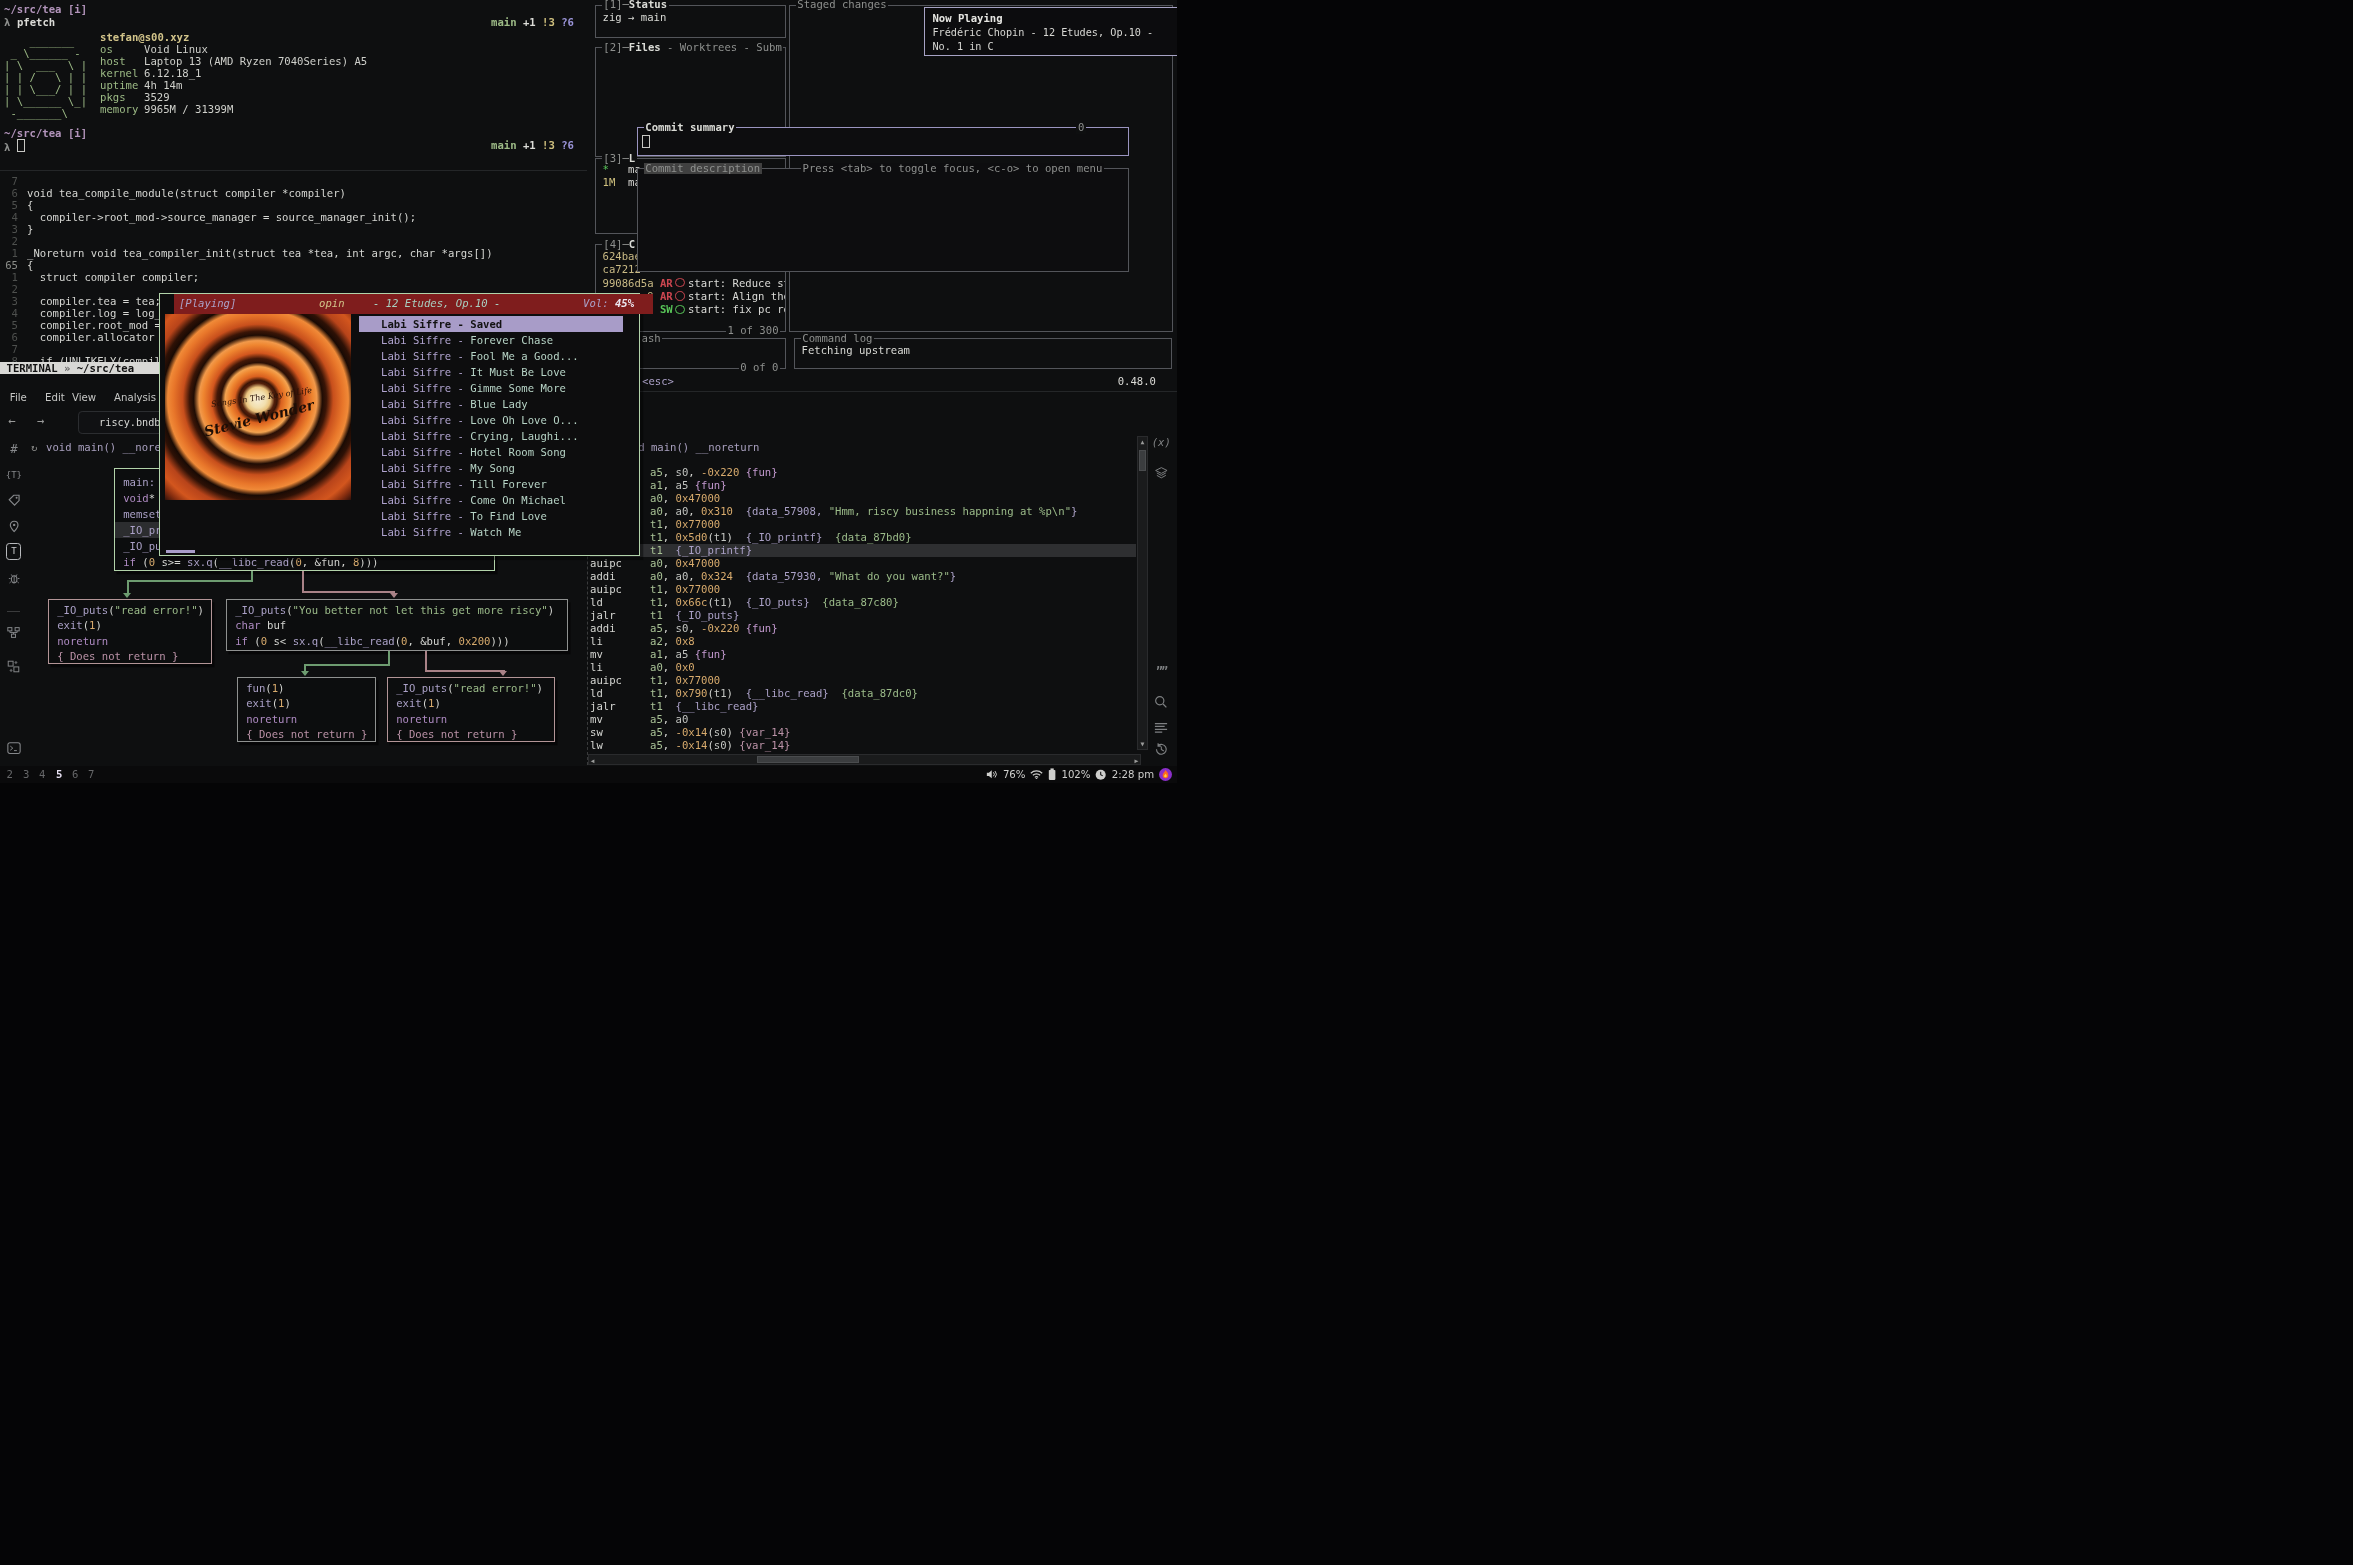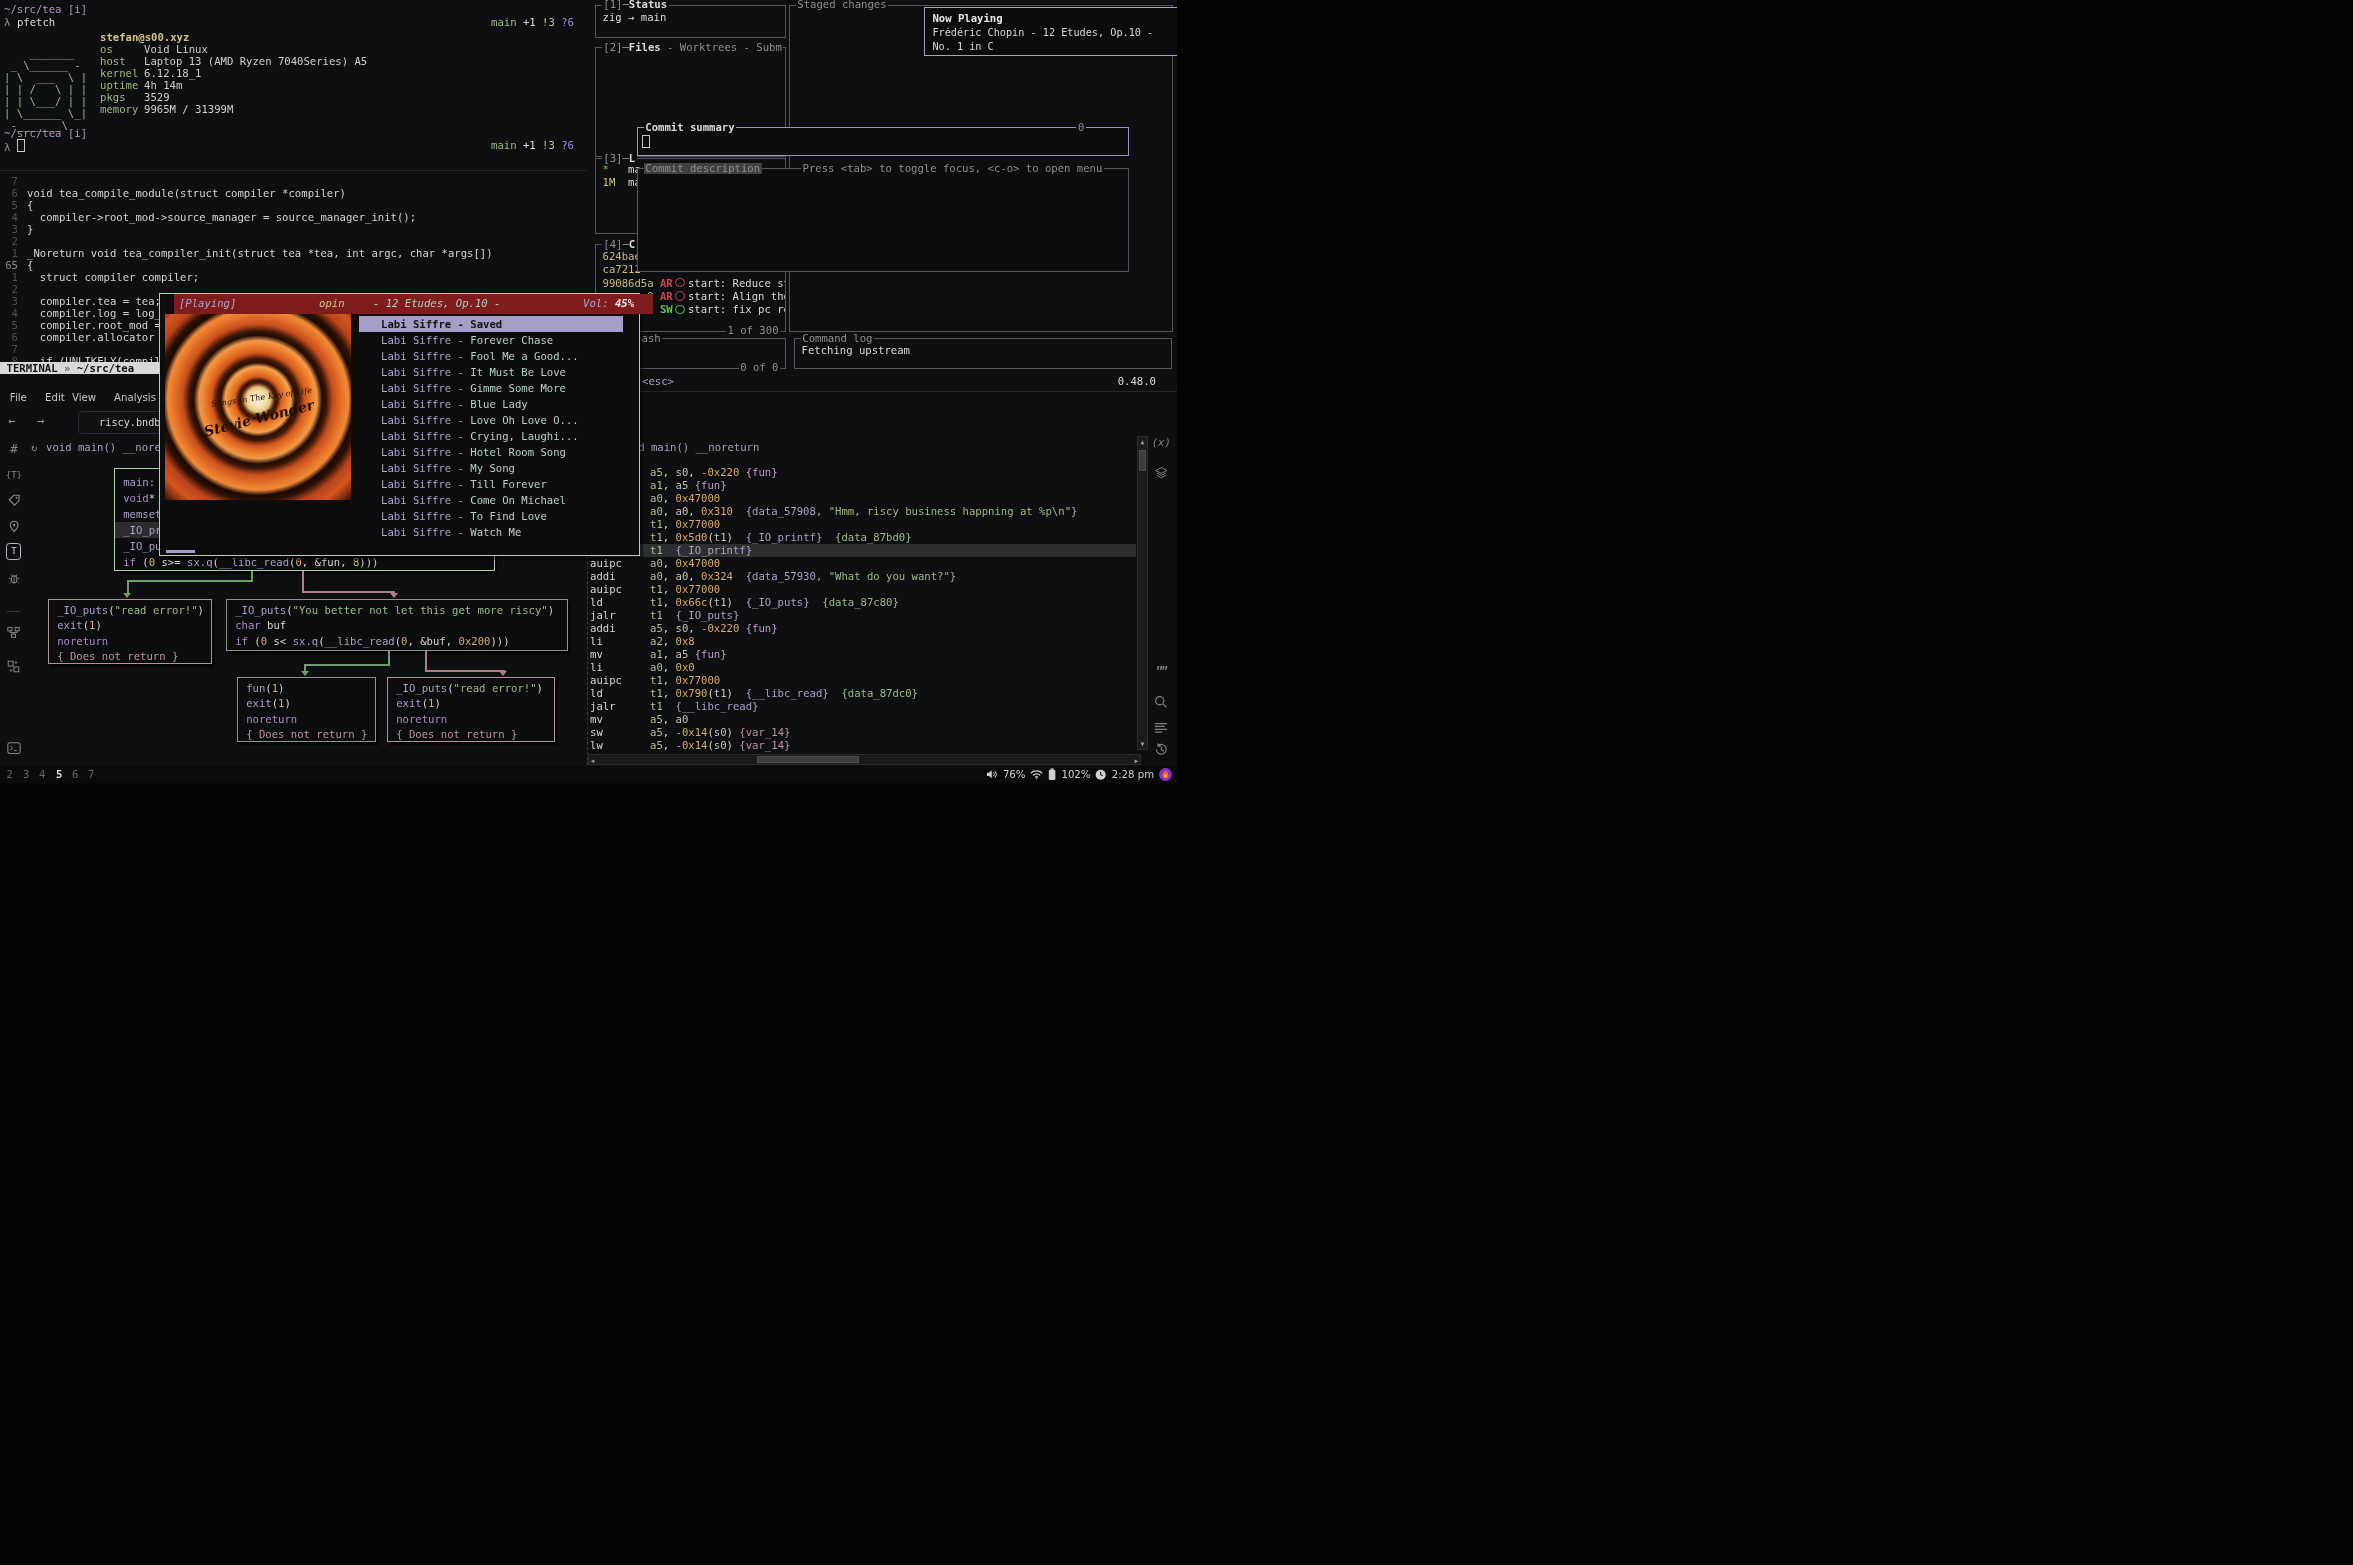--- a/index.html
+++ b/index.html
@@ -10,21 +10,21 @@
   
   .plum{color:#b294bb}.grn{color:#9dbb86}.yel{color:#cfc07e}.peri{color:#9a94d8}
   .tan{color:#d2c48a}.wht{color:#dcdcd8}.gray{color:#8e908e}
   .lav{color:#aba1c7}.red{color:#cc4650}.grn2{color:#58c558}.hash{color:#c9ba85}
   .b{font-weight:bold}
   
   .tk-w{color:#d6d7d3}.tk-a{color:#aba1c7}.tk-p{color:#b08cc4}.tk-n{color:#d8ab6d}
   .tk-s{color:#9cbc8a}.tk-k{color:#bc93a8}.tk-r{color:#c2c4c0}.tk-r1{color:#a9c296}
   .tk-d{color:#9cbc8a}.tk-f{color:#c49ad0}
   
-  .trow{position:absolute;white-space:pre;}
+  .trow{position:absolute;white-space:pre;font-weight:bold;}
   #logo div{line-height:12px;color:#9dbb86;white-space:pre;}
   #fetch-fields div{line-height:12px;white-space:pre;}
   #fetch-fields .lbl{color:#9dbb86;display:inline-block;width:44px;}
   #fetch-fields .val{color:#cfd0cb;}
   .cursor-outline{display:inline-block;width:5.7px;height:11.4px;border:0.8px solid #c8c8c4;vertical-align:-1.6px;}
   
   #code{position:absolute;left:0;top:175px;width:587px;}
   .codeline{height:12px;line-height:12px;white-space:pre;}
   .codeline .ln{display:inline-block;width:18px;text-align:right;color:#4e504e;margin-right:9px;}
   .codeline.cur .ln{color:#8c8e8a;}
@@ -120,21 +120,21 @@
 </head>
 <body>
 
 <div id="screen">
 
   <div>
     <div class="trow" style="left:4.1px;top:3.3px;"><span class="plum">~/src/tea</span><span class="plum"> </span><span class="plum">[i]</span></div>
     <div class="trow" style="left:4.1px;top:15.5px;"><span class="gray">λ</span><span> </span><span class="wht">pfetch</span></div>
     <div class="trow" style="left:491px;top:15.5px;"><span class="grn">main</span> <span class="wht">+1</span> <span class="yel">!3</span> <span class="peri">?6</span></div>
 
-    <div id="logo" class="abs" style="left:4.1px;top:35px;margin-top:12px;">
+    <div id="logo" class="abs" style="left:4.1px;top:35px;">
         <div>    _______</div>
         <div> _ \______ -</div>
         <div>| \  ___  \ |</div>
         <div>| | /   \ | |</div>
         <div>| | \___/ | |</div>
         <div>| \______ \_|</div>
         <div> -_______\</div>
       </div>
     <div id="fetch-fields" class="abs" style="left:100px;top:31px;">
         <div><span class="tan b">stefan@s00.xyz</span></div>

